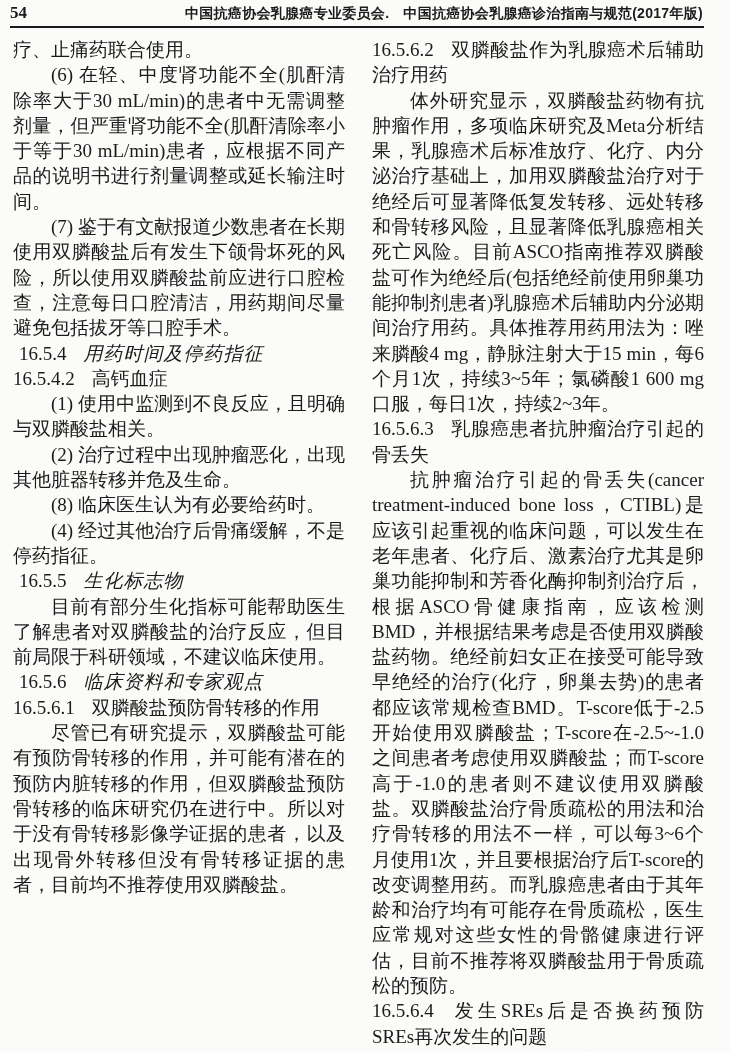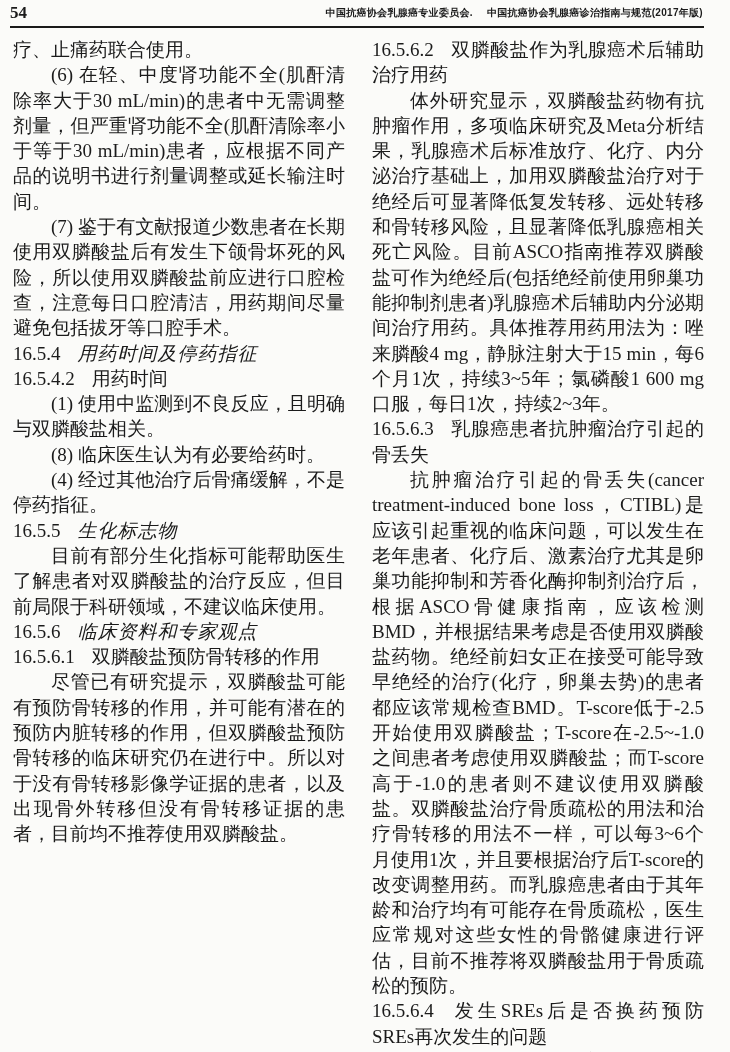--- a/index.html
+++ b/index.html
@@ -25,21 +25,21 @@
     padding-right: 1px;
   }
   .page-num {
     font-size: 17px;
     font-weight: bold;
     line-height: 20px;
   }
   .running-title {
     font-family: "Liberation Sans", "DejaVu Sans", sans-serif;
     font-weight: bold;
-    font-size: 10px;
+    font-size: 14px;
     line-height: 20px;
     letter-spacing: 0.3px;
     white-space: nowrap;
   }
   .running-title .gap { display: inline-block; width: 14px; }
   .cols {
     display: flex;
     gap: 27px;
     padding-top: 9px;
     padding-left: 3px;
@@ -48,41 +48,42 @@
     width: 343px;
     font-size: 19px;
     line-height: 25.3px;
     text-align: justify;
     letter-spacing: 0px;
   }
   .blk { margin: 0; }
   .para { text-indent: 2em; }
   .cont { text-indent: 0; }
   .h3 { text-indent: 0; }
-  .h3 .num { font-style: normal; margin-right: 0.9em; }
+  .h3 .num { font-style: normal; margin-right: 0.9em; margin-left: 6px; }
   .h3 .ttl { font-style: italic; letter-spacing: 1px; }
   .h4 { text-indent: 0; }
   .h4 .num { margin-right: 0.9em; }
 </style>
 </head>
 <body>
 
 <div class="page">
   <div class="header">
     <span class="page-num">54</span>
     <span class="running-title"><span>中国抗癌协会乳腺癌专业委员会.</span><span class="gap"></span><span>中国抗癌协会乳腺癌诊治指南与规范(2017年版)</span></span>
   </div>
   <div class="cols">
     <div class="col" id="col-left">
         <p class="blk cont">疗、止痛药联合使用。</p>
         <p class="blk para">(6) 在轻、中度肾功能不全(肌酐清除率大于30 mL/min)的患者中无需调整剂量，但严重肾功能不全(肌酐清除率小于等于30 mL/min)患者，应根据不同产品的说明书进行剂量调整或延长输注时间。</p>
         <p class="blk para">(7) 鉴于有文献报道少数患者在长期使用双膦酸盐后有发生下颌骨坏死的风险，所以使用双膦酸盐前应进行口腔检查，注意每日口腔清洁，用药期间尽量避免包括拔牙等口腔手术。</p>
         <p class="blk h3"><span class="num">16.5.4</span><span class="ttl">用药时间及停药指征</span></p>
-        <p class="blk h4"><span class="num">16.5.4.2</span><span class="ttl">用药时间</span></p>
+        <p class="blk h4"><span class="num">16.5.4.2</span><span class="ttl">高钙血症</span></p>
         <p class="blk para">(1) 使用中监测到不良反应，且明确与双膦酸盐相关。</p>
+        <p class="blk para">(2) 治疗过程中出现肿瘤恶化，出现其他脏器转移并危及生命。</p>
         <p class="blk para">(8) 临床医生认为有必要给药时。</p>
         <p class="blk para">(4) 经过其他治疗后骨痛缓解，不是停药指征。</p>
         <p class="blk h3"><span class="num">16.5.5</span><span class="ttl">生化标志物</span></p>
         <p class="blk para">目前有部分生化指标可能帮助医生了解患者对双膦酸盐的治疗反应，但目前局限于科研领域，不建议临床使用。</p>
         <p class="blk h3"><span class="num">16.5.6</span><span class="ttl">临床资料和专家观点</span></p>
         <p class="blk h4"><span class="num">16.5.6.1</span><span class="ttl">双膦酸盐预防骨转移的作用</span></p>
         <p class="blk para">尽管已有研究提示，双膦酸盐可能有预防骨转移的作用，并可能有潜在的预防内脏转移的作用，但双膦酸盐预防骨转移的临床研究仍在进行中。所以对于没有骨转移影像学证据的患者，以及出现骨外转移但没有骨转移证据的患者，目前均不推荐使用双膦酸盐。</p>
       </div>
     <div class="col" id="col-right">
         <p class="blk h4"><span class="num">16.5.6.2</span><span class="ttl">双膦酸盐作为乳腺癌术后辅助治疗用药</span></p>

